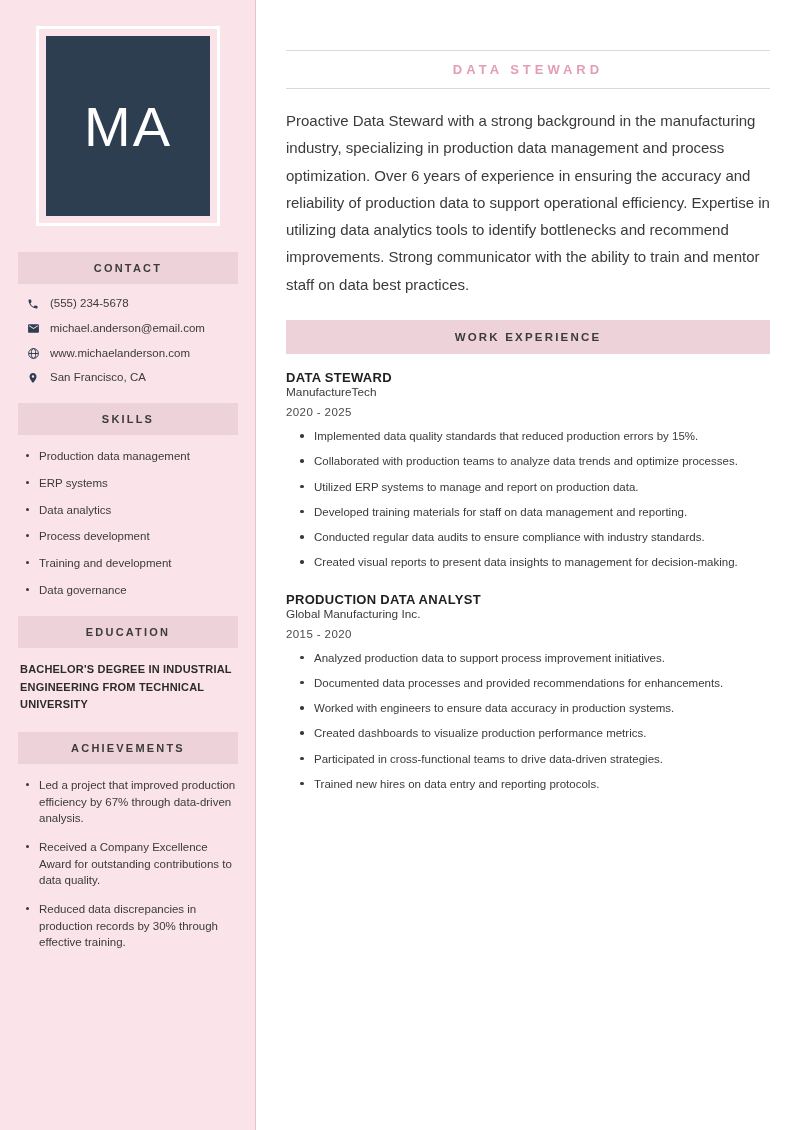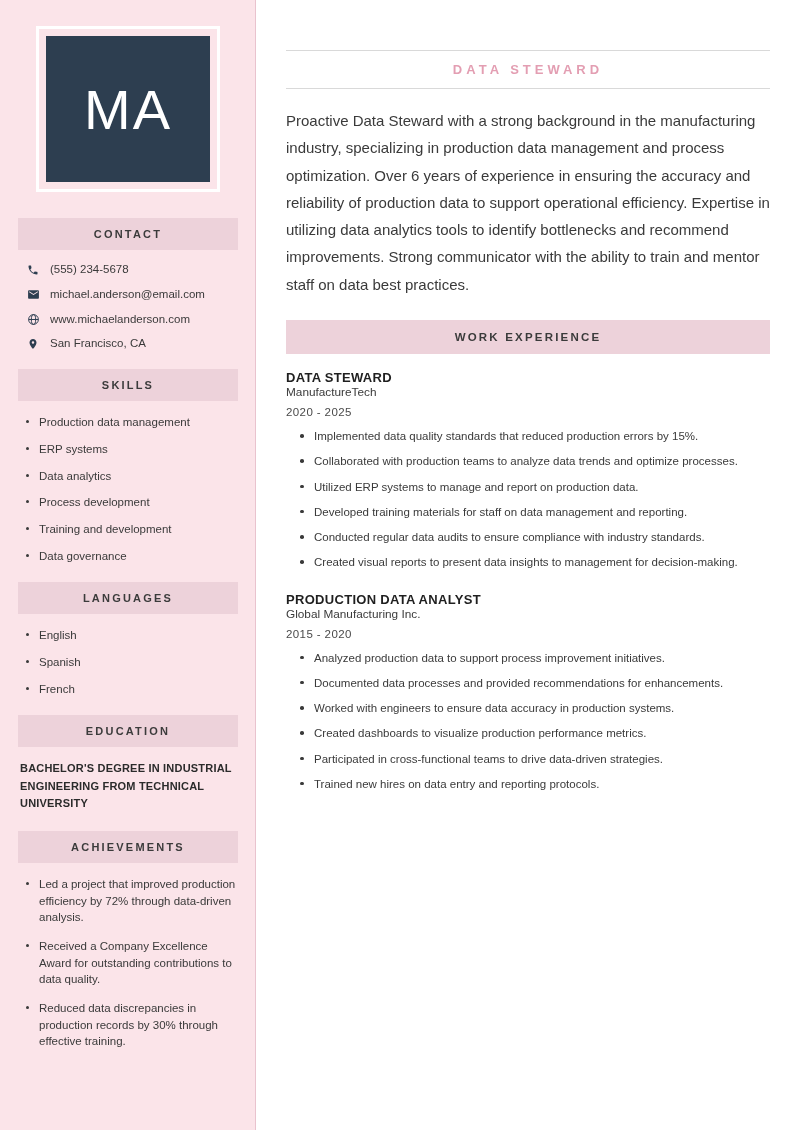--- a/index.html
+++ b/index.html
@@ -33,21 +33,21 @@
   .sidebar::after {
     content: "";
     position: absolute;
     top: 0; right: 0;
     width: 1px; height: 100%;
     background: #e9c3ce;
   }
 
   .monogram-frame {
     width: 184px;
-    height: 166px;
+    height: 200px;
     margin: 0 auto 26px auto;
     border: 3px solid #ffffff;
     box-sizing: border-box;
     padding: 7px;
     background: #fbe4e9;
   }
   .monogram {
     width: 100%;
     height: 100%;
     background: #2d3e50;
@@ -293,38 +293,30 @@
       <ul class="bullets">
         <li>Production data management</li>
         <li>ERP systems</li>
         <li>Data analytics</li>
         <li>Process development</li>
         <li>Training and development</li>
         <li>Data governance</li>
       </ul>
     </section>
 
-    <section class="side-block">
-      <h2 class="side-heading">LANGUAGES</h2>
-      <ul class="bullets">
-        <li>English</li>
-        <li>Spanish</li>
-        <li>French</li>
-      </ul>
-    </section>
 
     <section class="side-block">
       <h2 class="side-heading">EDUCATION</h2>
       <div class="edu-text">BACHELOR'S DEGREE IN INDUSTRIAL ENGINEERING FROM TECHNICAL UNIVERSITY</div>
     </section>
 
     <section class="side-block">
       <h2 class="side-heading">ACHIEVEMENTS</h2>
       <ul class="bullets ach-list">
-        <li>Led a project that improved production efficiency by 72% through data-driven analysis.</li>
+        <li>Led a project that improved production efficiency by 67% through data-driven analysis.</li>
         <li>Received a Company Excellence Award for outstanding contributions to data quality.</li>
         <li>Reduced data discrepancies in production records by 30% through effective training.</li>
       </ul>
     </section>
 
   </aside>
 
   <main class="main">
 
 

